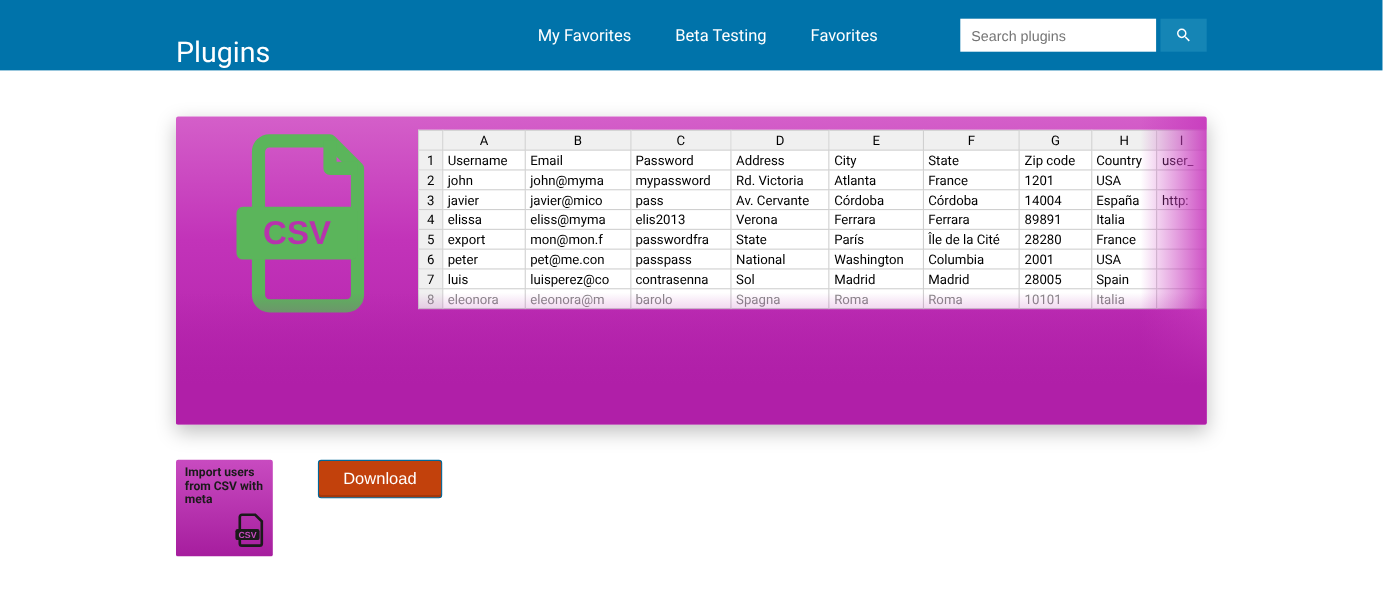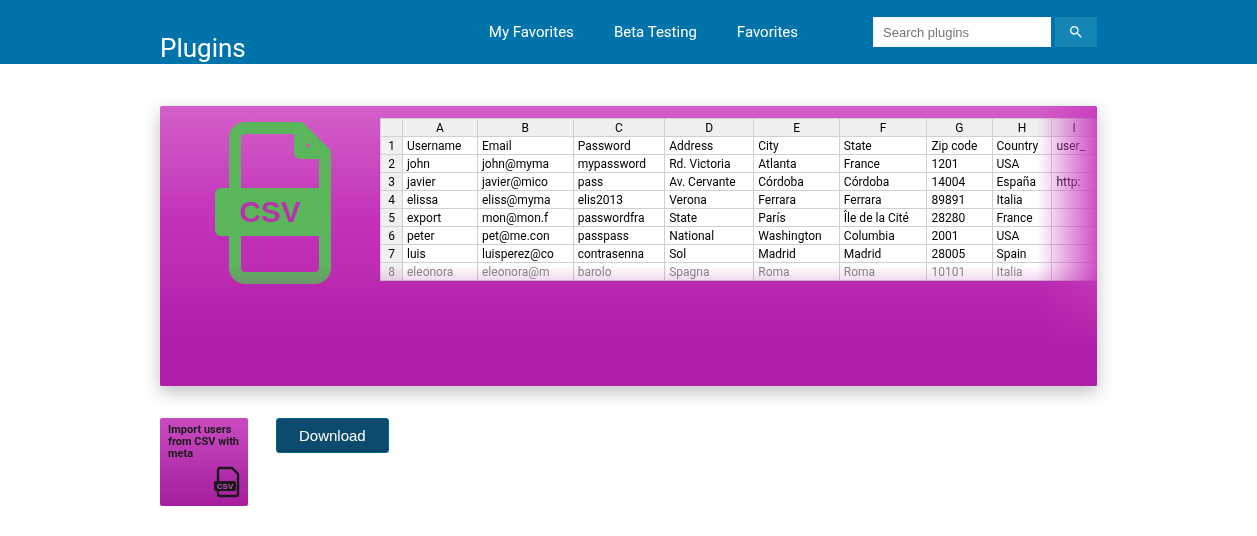--- a/index.html
+++ b/index.html
@@ -119,21 +119,21 @@
       top: 0; right: 0; bottom: 0;
       width: 60px;
       background: linear-gradient(to right, rgba(192,48,185,0) 0%, rgba(200,60,190,0.9) 100%);
       pointer-events: none;
     }
     
     .plugin-header {
       padding: 32px 160px 0 160px;
       display: flex;
       align-items: flex-start;
-      gap: 28px;
+      gap: 41px;
     }
     .plugin-icon {
       width: 88px;
       height: 88px;
       background: linear-gradient(to bottom, #c84bc0, #a61d9e);
       border-radius: 2px;
       padding: 6px 8px;
       position: relative;
       color: #1a1a1a;
       font-size: 11px;
@@ -151,21 +151,21 @@
       font-weight: 400;
       color: #191e23;
       margin-bottom: 6px;
     }
     .plugin-byline {
       font-size: 15px;
       color: #555;
     }
     .plugin-byline a { color: #0073aa; text-decoration: none; cursor: pointer; }
     .download-btn {
-      background: #0c4a6e;
+      background: #c2410c;
       border: 1px solid #006799;
       color: #fff;
       font-size: 15px;
       padding: 8px 22px;
       border-radius: 3px;
       cursor: pointer;
       box-shadow: inset 0 -2px 0 rgba(0,0,0,0.15);
     }
   </style>
 </head>

